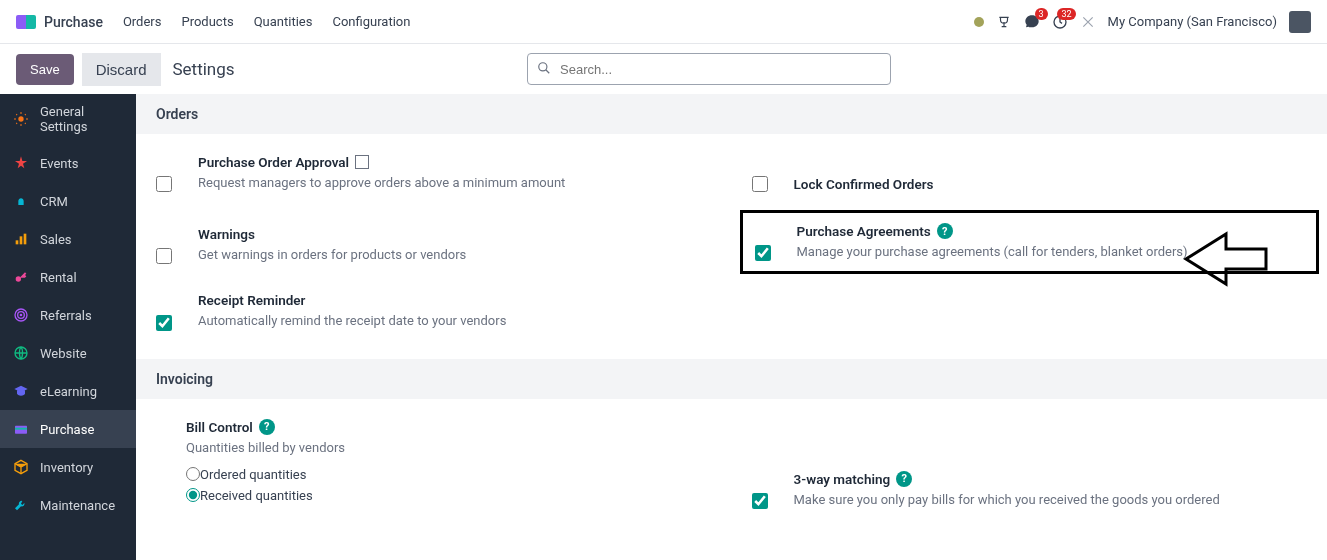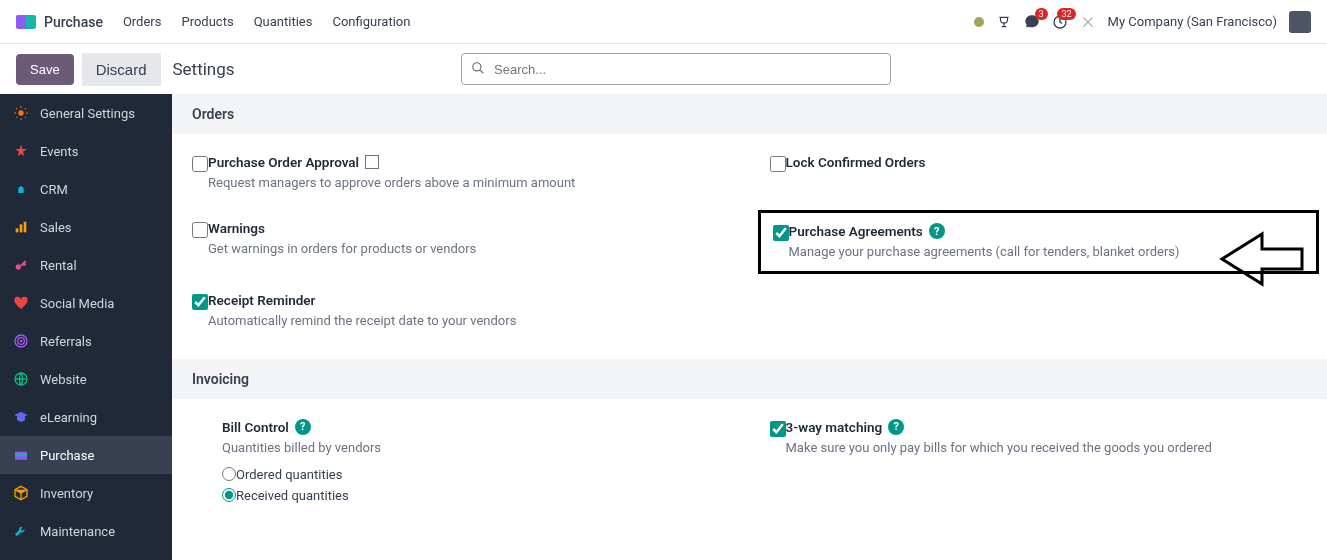--- a/index.html
+++ b/index.html
@@ -16,37 +16,37 @@
 .badge { position: absolute; top: -6px; right: -8px; background: #dc2626; color: #fff; font-size: 9px; padding: 1px 4px; border-radius: 8px; }
 .company-name { font-size: 13px; color: #374151; }
 .avatar { width: 22px; height: 22px; background: #4b5563; border-radius: 3px; }
 
 
 .actionbar { display: flex; align-items: center; height: 50px; padding: 0 16px; gap: 8px; }
 .btn-save { background: #6b5b76; color: #fff; border: none; padding: 8px 14px; border-radius: 4px; cursor: pointer; font-size: 13px; }
 .btn-discard { background: #e5e7eb; color: #374151; border: none; padding: 8px 14px; border-radius: 0; cursor: pointer; font-size: 15px; }
 .page-title { font-size: 17px; margin-left: 4px; color: #374151; }
 .search-wrap { margin-left: auto; margin-right: 420px; }
-.search-input { width: 430px; height: 32px; border: 1px solid #9ca3af; border-radius: 4px; padding: 0 12px 0 32px; font-size: 13px; }
+.search-input { width: 364px; height: 32px; border: 1px solid #9ca3af; border-radius: 4px; padding: 0 12px 0 32px; font-size: 13px; }
 .search-box { position: relative; }
 .search-icon { position: absolute; left: 10px; top: 8px; color: #6b7280; }
 
 
 .layout { display: flex; height: calc(100vh - 94px); }
-.sidebar { width: 172px; background: #1f2937; color: #d1d5db; overflow-y: auto; flex-shrink: 0; }
+.sidebar { width: 136px; background: #1f2937; color: #d1d5db; overflow-y: auto; flex-shrink: 0; }
 .sidebar-item { display: flex; align-items: center; padding: 10px 12px; cursor: pointer; gap: 10px; font-size: 13px; }
 .sidebar-item.active { background: #374151; color: #fff; }
 .sidebar-icon { width: 18px; height: 18px; display: inline-flex; align-items: center; justify-content: center; flex-shrink: 0; }
 .sidebar::-webkit-scrollbar { width: 6px; }
 .sidebar::-webkit-scrollbar-thumb { background: #4b5563; }
 
 .content { flex: 1; overflow-y: auto; background: #fff; position: relative; }
 .section-header { background: #f3f4f6; padding: 12px 20px; font-weight: 600; font-size: 14px; color: #374151; }
 .settings-grid { display: grid; grid-template-columns: 1fr 1fr; gap: 28px 40px; padding: 20px 20px 28px 20px; }
-.setting-block { display: flex; gap: 0; align-items: flex-start; }
+.setting-block { display: flex; gap: 26px; align-items: flex-end; }
 .setting-cb { width: 16px; height: 16px; margin-top: 2px; cursor: pointer; accent-color: #009688; flex-shrink: 0; }
 .setting-body { flex: 1; }
 .setting-title { font-weight: 600; font-size: 13.5px; color: #1f2937; display: flex; align-items: center; gap: 6px; }
 .setting-desc { color: #6b7280; font-size: 13px; margin-top: 4px; line-height: 1.4; }
 .help-icon { width: 16px; height: 16px; background: #009688; color: #fff; border-radius: 50%; display: inline-flex; align-items: center; justify-content: center; font-size: 11px; font-weight: bold; }
 .title-icon { width: 14px; height: 14px; border: 1px solid #6b7280; display: inline-block; }
 
 .radio-group { margin-top: 10px; }
 .radio-item { display: flex; align-items: center; margin: 6px 0; }
 .radio-input { width: 14px; height: 14px; accent-color: #009688; cursor: pointer; }
@@ -153,28 +153,20 @@
         <span class="sidebar-icon">
           <svg width="16" height="16" viewBox="0 0 24 24" fill="#ec4899">
             <circle cx="8" cy="15" r="4"></circle>
             <path d="M10 13l8-8 2 2-2 2 2 2-2 2"></path>
           </svg>
         </span>
         <span>Rental</span>
       </div>
       <div class="sidebar-item">
         <span class="sidebar-icon">
-          <svg width="16" height="16" viewBox="0 0 24 24" fill="#ef4444">
-            <path d="M12 21C7 17 2 12 2 8a5 5 0 0110-1 5 5 0 0110 1c0 4-5 9-10 13z"></path>
-          </svg>
-        </span>
-        <span>Social Media</span>
-      </div>
-      <div class="sidebar-item">
-        <span class="sidebar-icon">
           <svg width="16" height="16" viewBox="0 0 24 24" fill="none" stroke="#a855f7" stroke-width="2">
             <circle cx="12" cy="12" r="9"></circle>
             <circle cx="12" cy="12" r="5"></circle>
             <circle cx="12" cy="12" r="1" fill="#a855f7"></circle>
           </svg>
         </span>
         <span>Referrals</span>
       </div>
       <div class="sidebar-item">
         <span class="sidebar-icon">

